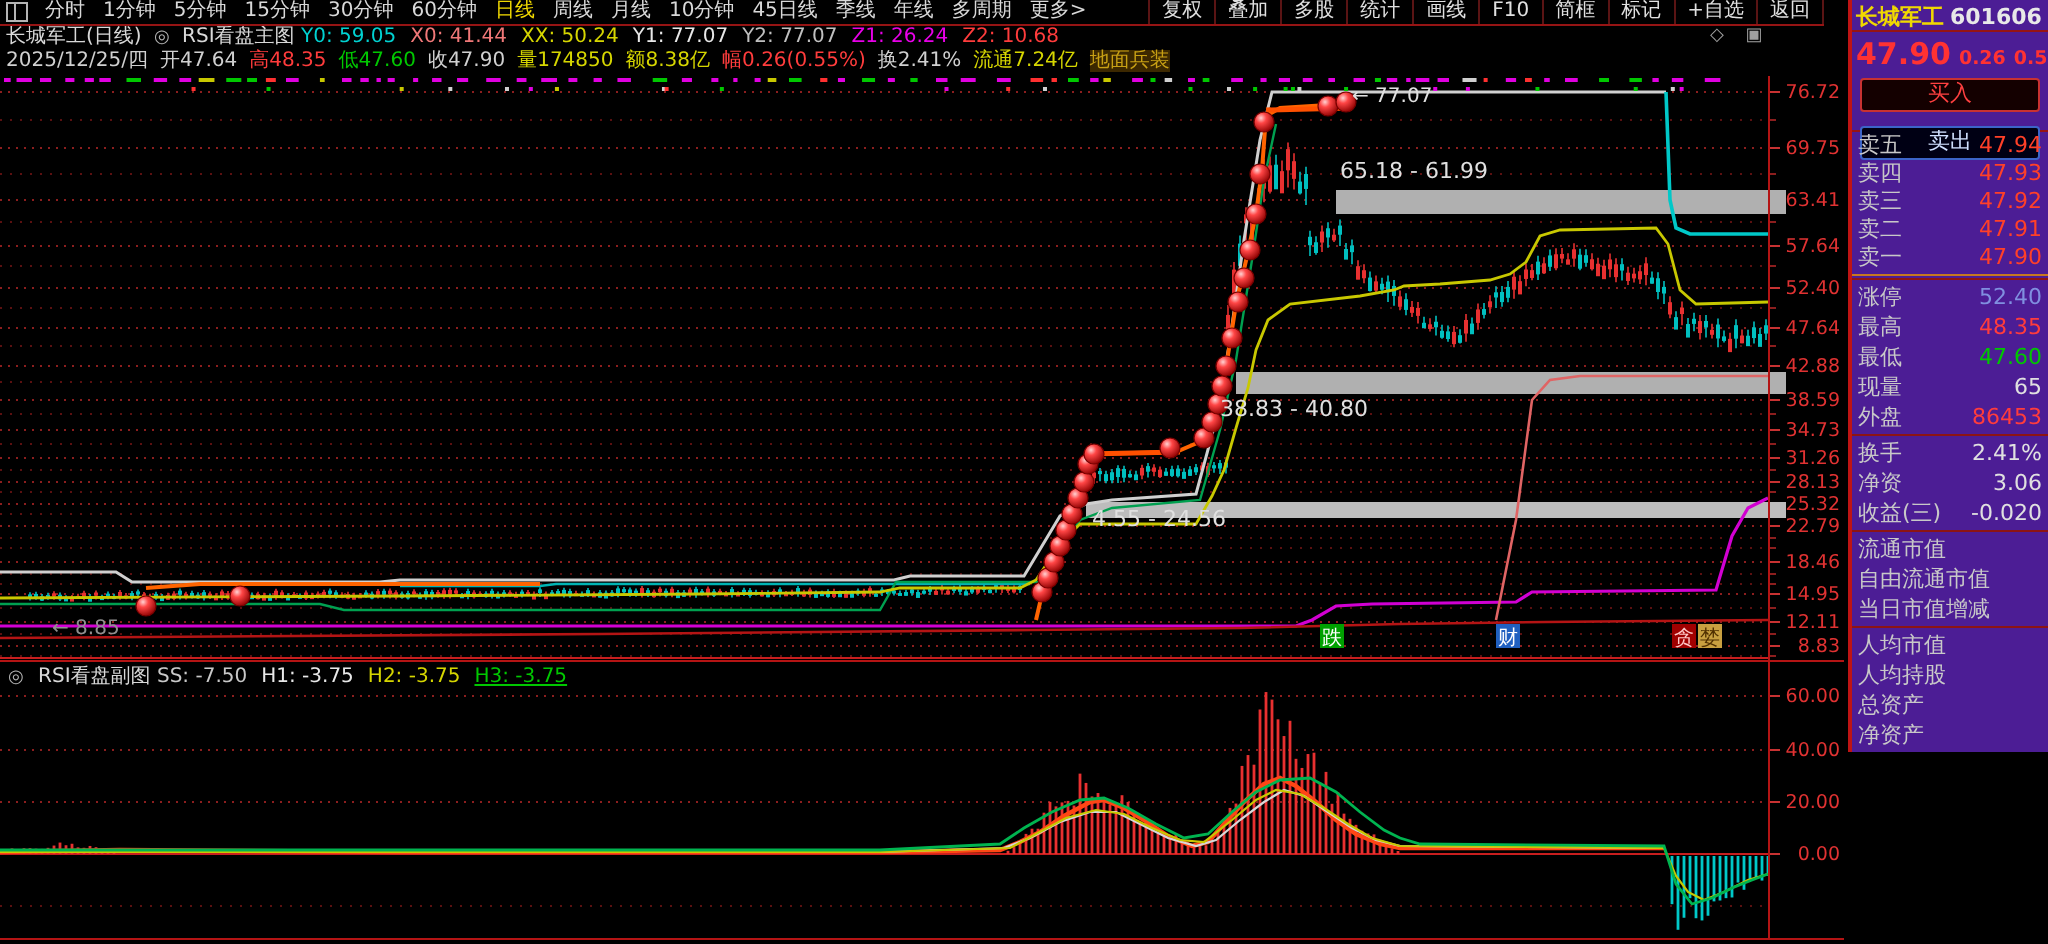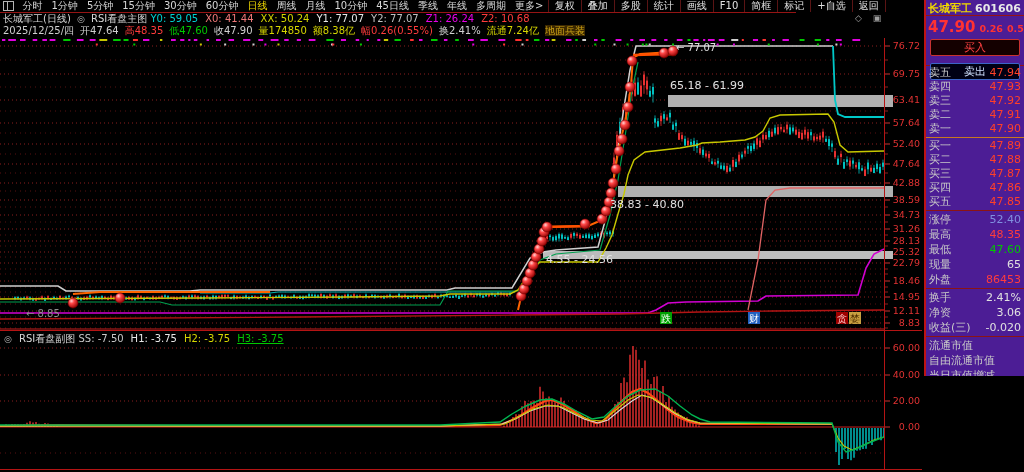--- a/index.html
+++ b/index.html
@@ -1,19 +1,19 @@
 <!DOCTYPE html>
 <html><head>
 <meta charset="utf-8">
 <style>
   html,body{margin:0;padding:0;background:#000;}
   body{width:1024px;height:472px;position:relative;overflow:hidden;
        font-family:"DejaVu Sans","Liberation Sans",sans-serif;-webkit-font-smoothing:none;}
   
-  #toolbar{position:absolute;left:0;top:0;width:796px;height:12px;display:flex;align-items:center;
+  #toolbar{position:absolute;left:0;top:0;width:912px;height:12px;display:flex;align-items:center;
            border-bottom:1px solid #961414;font-size:10px;line-height:12px;color:#d8d8d8;white-space:nowrap;}
   #layout-icon{width:9px;height:8px;border:1px solid #b4b4b4;margin:0 4px 0 3px;position:relative;display:inline-block;flex:0 0 auto;}
   #layout-icon::after{content:"";position:absolute;left:3px;top:0;width:1px;height:8px;background:#b4b4b4;}
   .tab{padding:0 4.5px;}
   .tab.active{color:#f0d800;}
   #toolbar-buttons{margin-left:auto;display:flex;}
   .tbtn{padding:0 6px;border-left:1px solid #5a1414;color:#e0e0e0;}
   .tbtn:last-child{border-right:1px solid #5a1414;}
   
   #info-bar{position:absolute;left:3px;top:13px;width:878px;height:12px;font-size:10px;line-height:12px;
@@ -1075,42 +1075,20 @@
       <div class="qp-row ">
         <span>卖二</span>
         <span class="v" style="color: rgb(255, 64, 40);">47.91</span>
       </div>
       <div class="qp-row ">
         <span>卖一</span>
         <span class="v" style="color: rgb(255, 64, 40);">47.90</span>
       </div>
     </div>
   <div class="qp-sep-orange"></div>
-  <div id="qp-bids">
-      <div class="qp-row ">
-        <span>买一</span>
-        <span class="v" style="color: rgb(255, 64, 40);">47.89</span>
-      </div>
-      <div class="qp-row ">
-        <span>买二</span>
-        <span class="v" style="color: rgb(255, 64, 40);">47.88</span>
-      </div>
-      <div class="qp-row ">
-        <span>买三</span>
-        <span class="v" style="color: rgb(255, 64, 40);">47.87</span>
-      </div>
-      <div class="qp-row ">
-        <span>买四</span>
-        <span class="v" style="color: rgb(255, 64, 40);">47.86</span>
-      </div>
-      <div class="qp-row ">
-        <span>买五</span>
-        <span class="v" style="color: rgb(255, 64, 40);">47.85</span>
-      </div>
-    </div>
   <div class="qp-sep"></div>
   <div id="qp-stats">
       <div class="qp-row qp-row2">
         <span>涨停</span>
         <span class="v" style="color: rgb(128, 144, 224);">52.40</span>
       </div>
       <div class="qp-row qp-row2">
         <span>最高</span>
         <span class="v" style="color: rgb(255, 60, 60);">48.35</span>
       </div>

